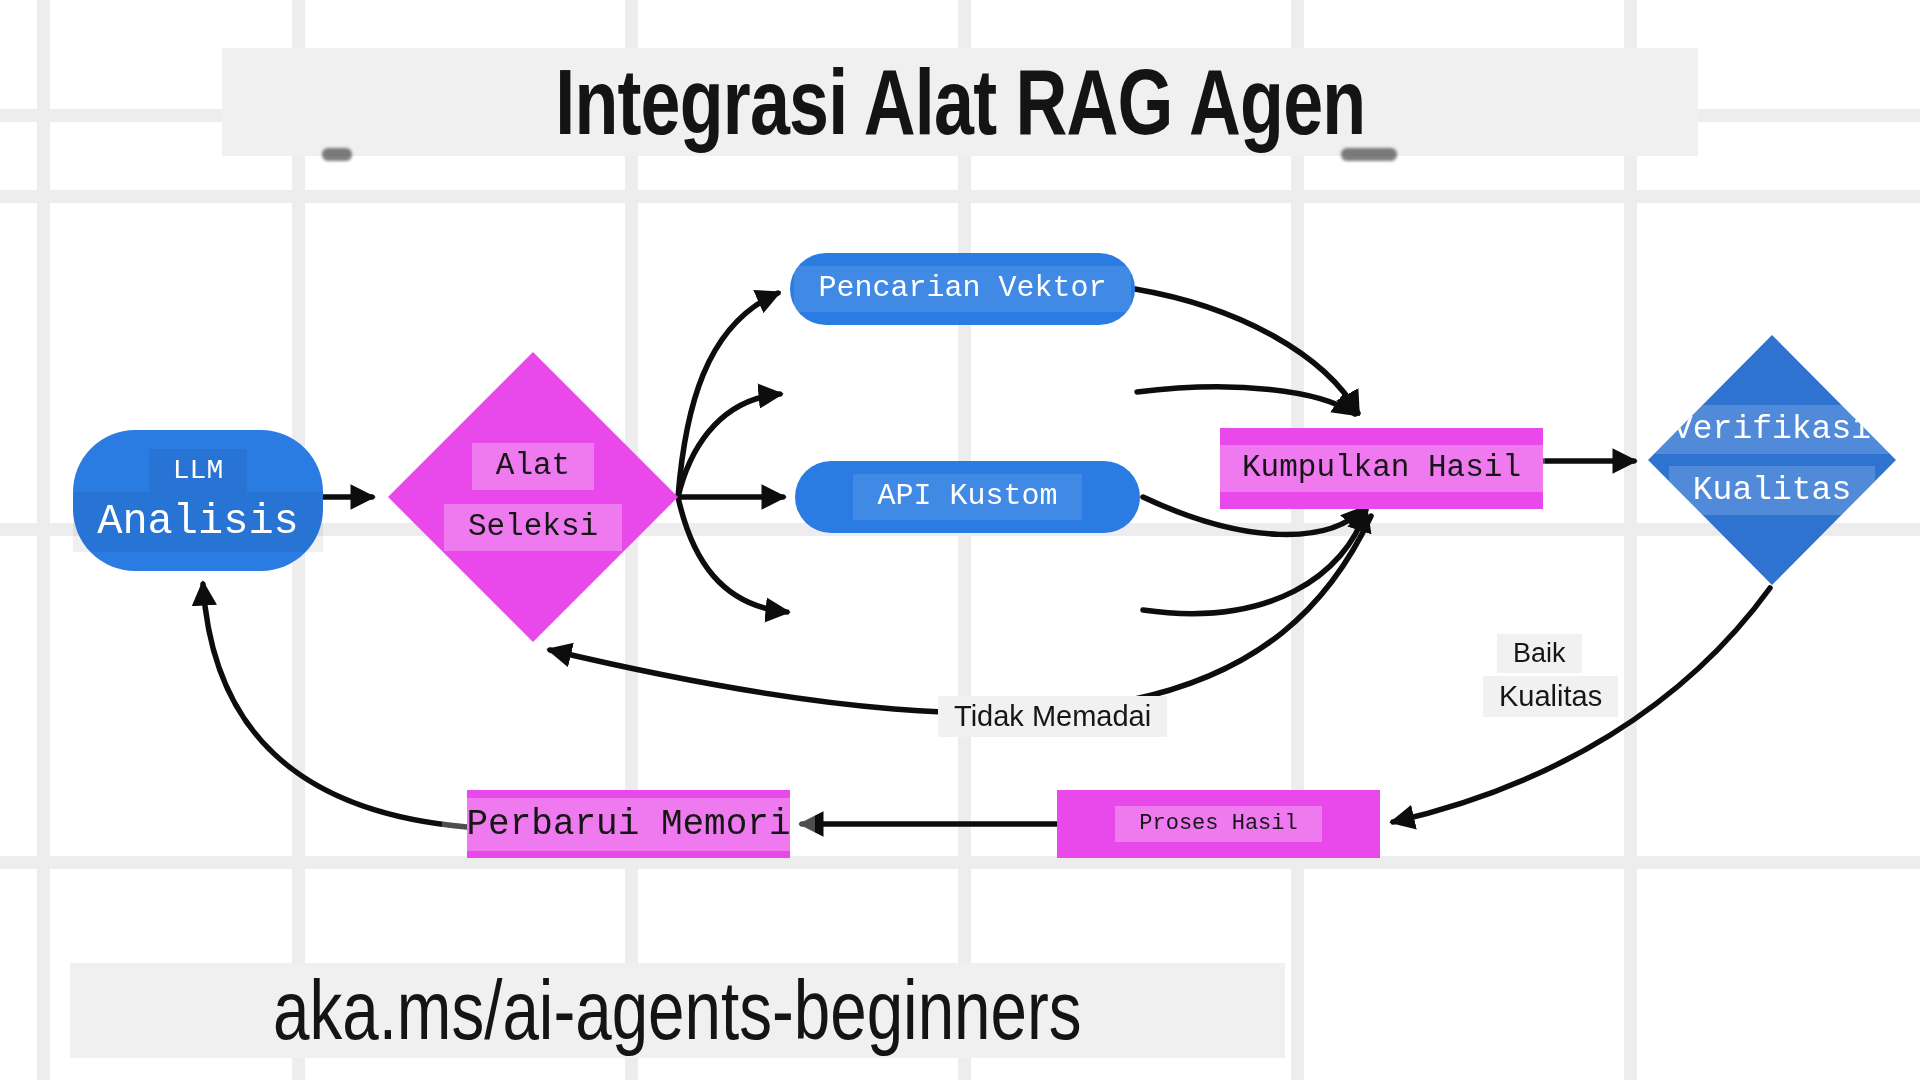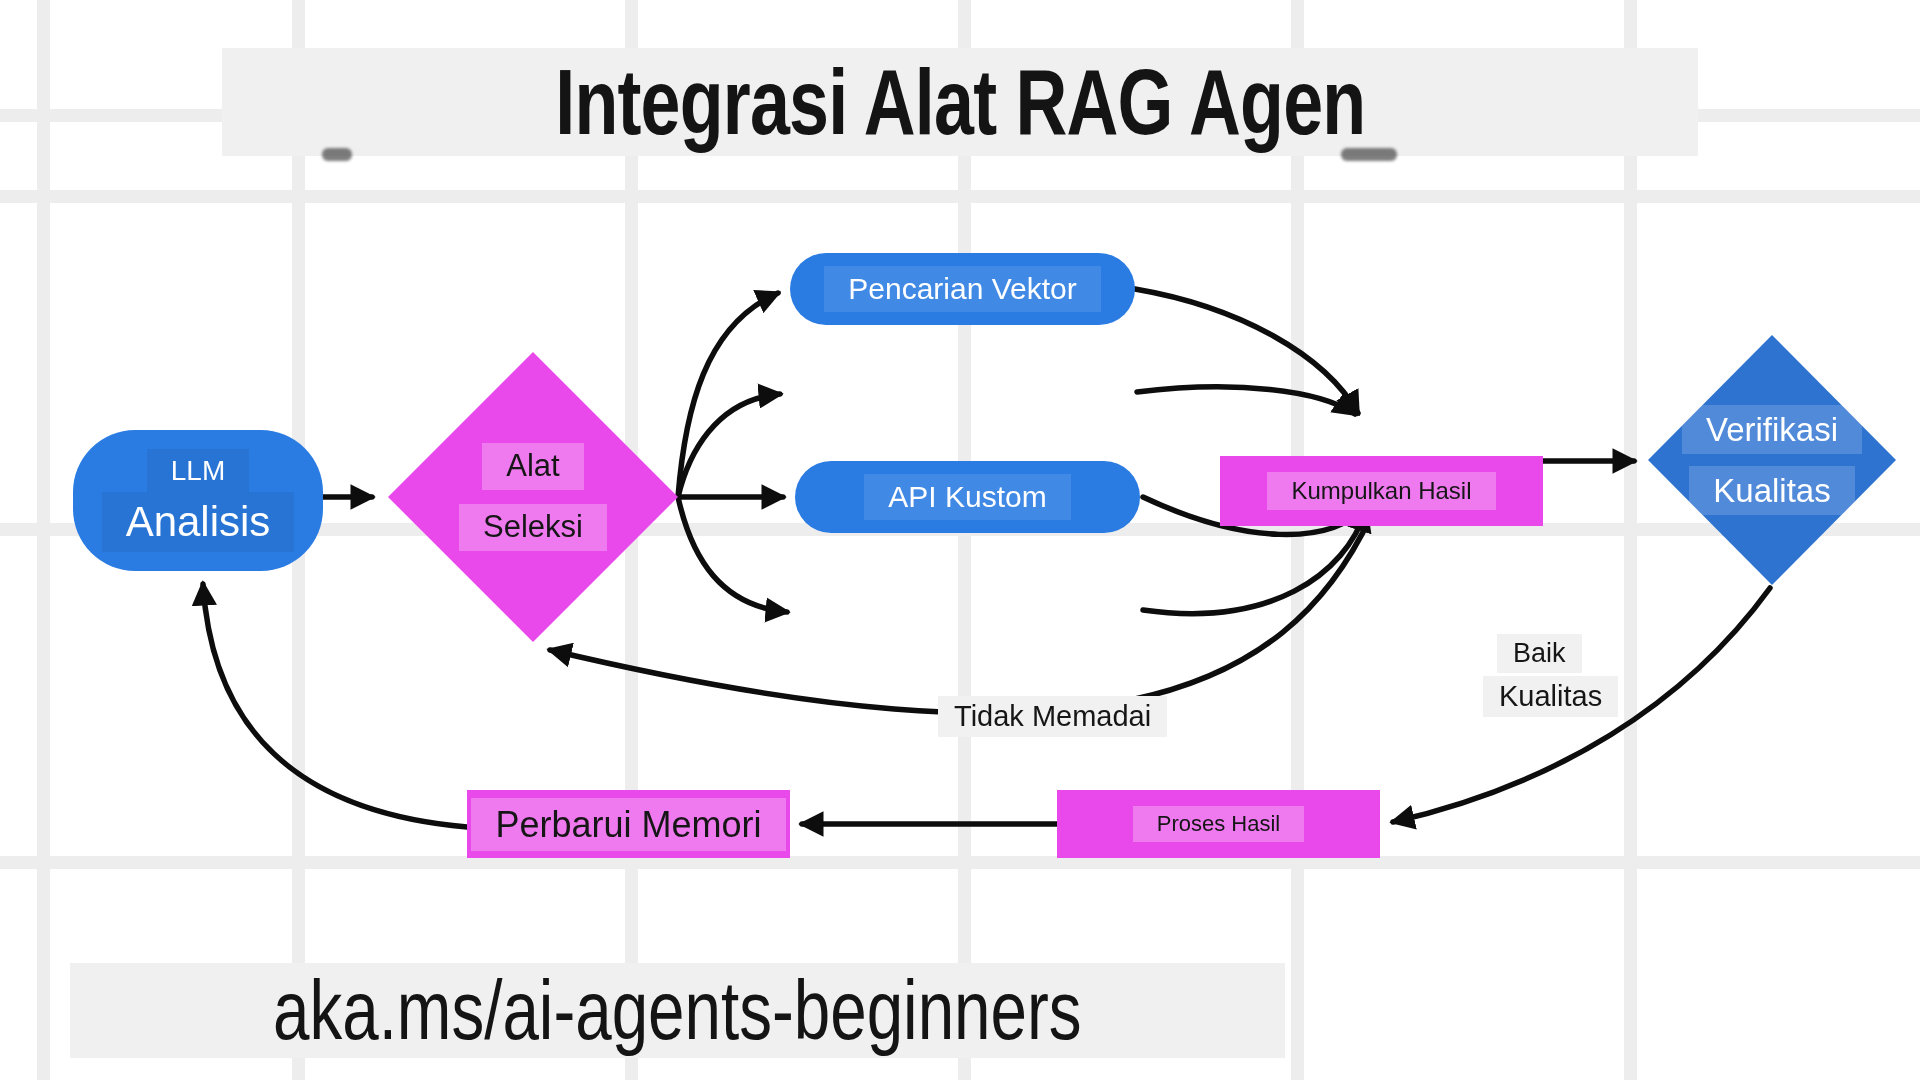--- a/index.html
+++ b/index.html
@@ -19,35 +19,35 @@
   .title-text{font-size:92px;font-weight:600;letter-spacing:-1px;}
   .footer-text{font-size:84px;font-weight:500;}
   svg.edges{position:absolute;left:0;top:0;z-index:2;}
   .node{position:absolute;z-index:3;display:flex;flex-direction:column;align-items:center;justify-content:center;}
   .blue{background:#2b7ce2;color:#ffffff;}
   .blue-dark{background:#2e73d0;color:#ffffff;}
   .magenta{background:#e948ea;color:#161616;}
   .round-box{border-radius:62px;}
   .pill{border-radius:37px;}
   .diamond{clip-path:polygon(50% 0,100% 50%,50% 100%,0 50%);}
-  .strip{padding:4px 24px;white-space:nowrap;line-height:1.25;}
+  .strip{padding:4px 24px;white-space:nowrap;line-height:1.25;font-family:Liberation Mono, monospace;}
   .strip.on-blue{background:rgba(255,255,255,0.10);}
   .strip.on-blue-dark{background:rgba(255,255,255,0.17);}
   .strip.on-magenta{background:rgba(255,255,255,0.27);}
   .strip.dark-ovl{background:rgba(0,0,0,0.06);}
   .llm-box{left:73px;top:430px;width:250px;height:141px;}
   .llm-l1{font-size:28px;}
   .llm-l2{font-size:42px;}
   .d-select{left:388px;top:352px;width:290px;height:290px;gap:14px;font-size:31px;}
   .pill-node{height:72px;width:345px;font-size:30px;}
   .p-vektor{left:790px;top:253px;}
   .p-sql{left:792px;top:356px;}
   .p-api{left:795px;top:461px;}
   .p-web{left:799px;top:574px;}
-  .collect{left:1220px;top:428px;width:323px;height:70px;font-size:24px;margin-top:28px;}
+  .collect{left:1220px;top:428px;width:323px;height:81px;font-size:31px;}
   .d-verify{left:1648px;top:335px;width:248px;height:250px;gap:12px;font-size:33px;}
   .process{left:1057px;top:790px;width:323px;height:68px;font-size:22px;}
   .memory{left:467px;top:790px;width:323px;height:68px;font-size:36px;}
   .edge-label{position:absolute;z-index:4;background:#f1f1f1;color:#161616;padding:4px 16px;white-space:nowrap;}
   .lbl-baik{left:1497px;top:634px;font-size:27px;}
   .lbl-kualitas{left:1483px;top:676px;font-size:29px;}
   .lbl-tidak{left:938px;top:696px;font-size:29px;}
   .smudge{position:absolute;z-index:1;background:#3a3a3a;opacity:0.65;border-radius:6px;filter:blur(1.5px);}
   .smudge-a{left:322px;top:148px;width:30px;height:13px;}
   .smudge-b{left:1341px;top:148px;width:56px;height:13px;}

